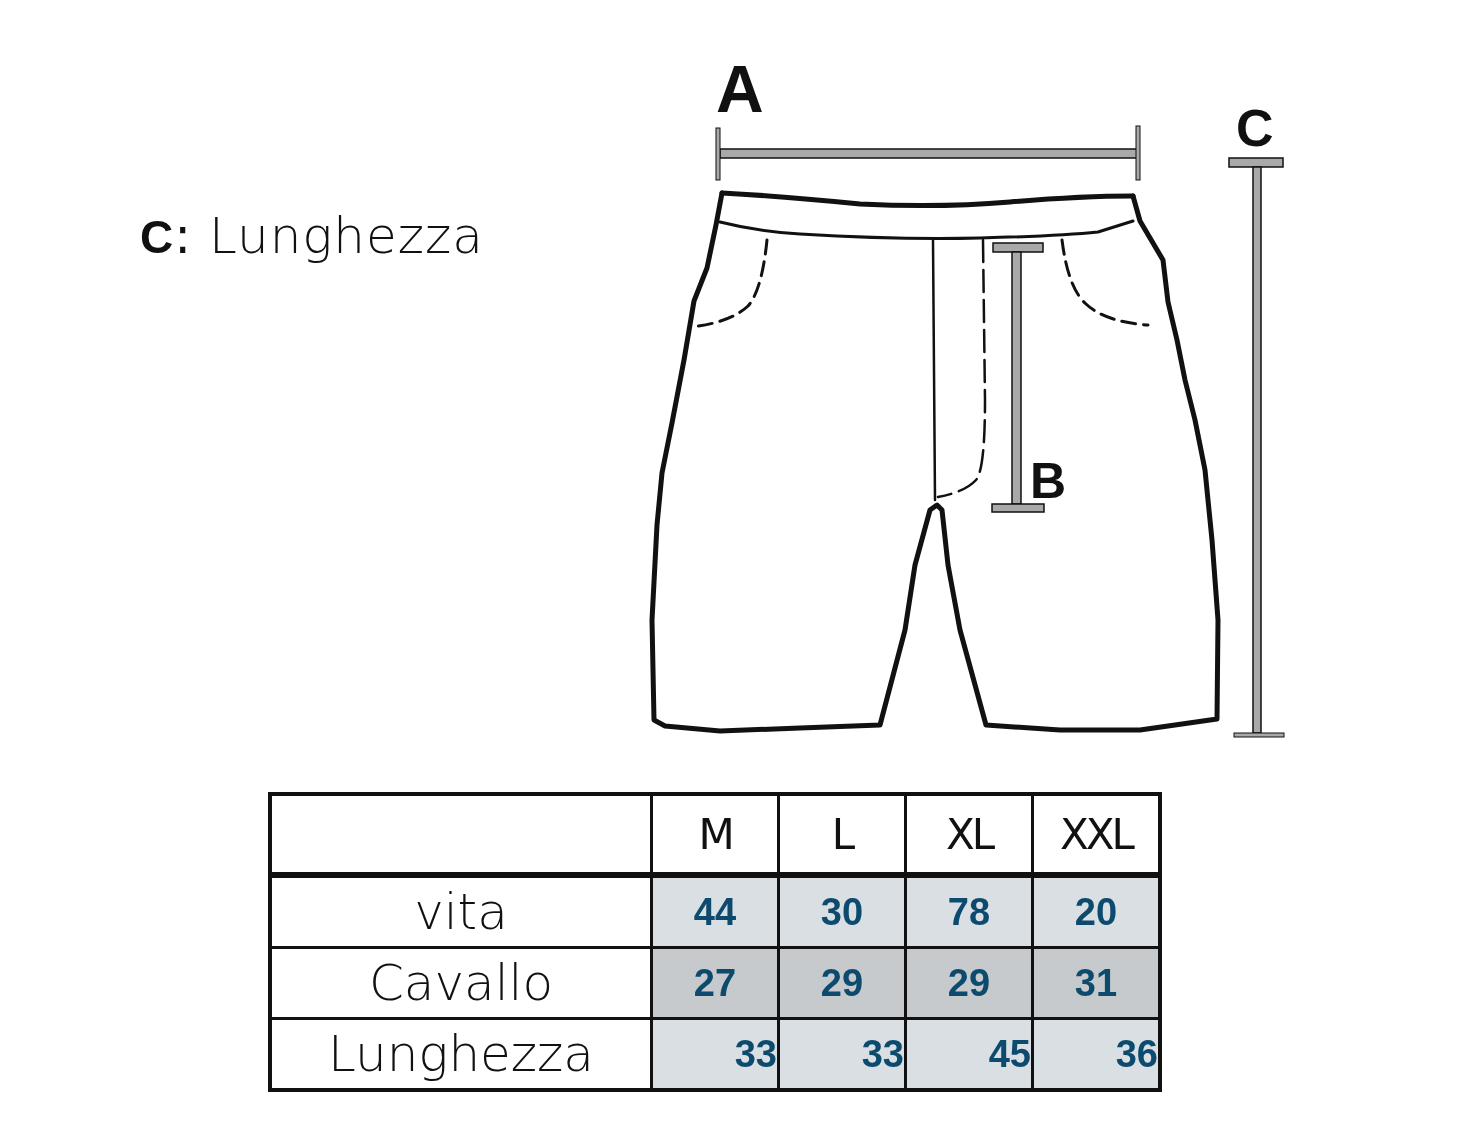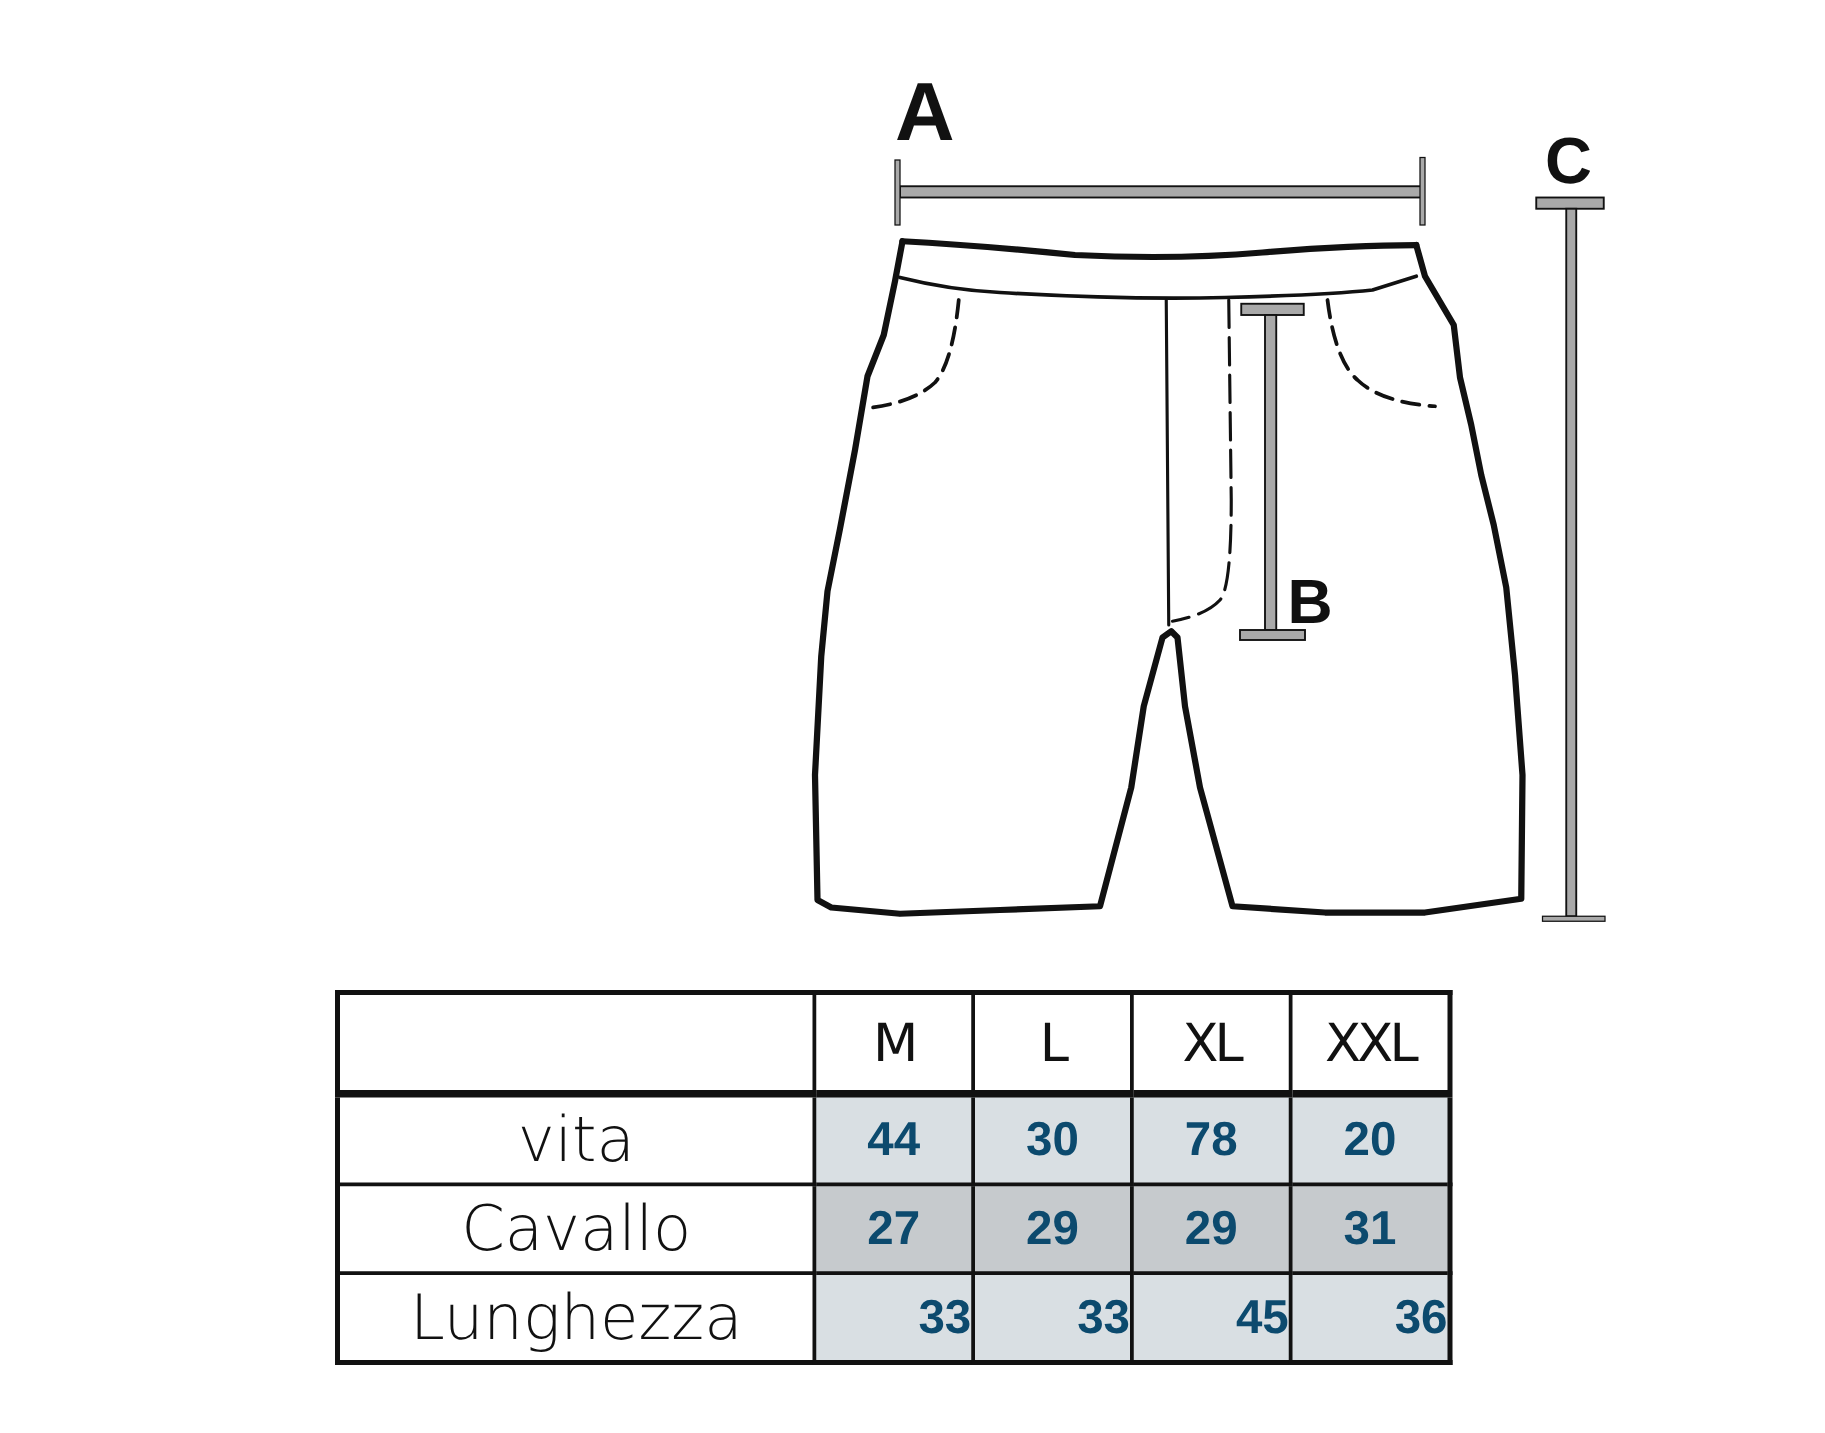--- a/index.html
+++ b/index.html
@@ -20,20 +20,24 @@
   table.sizes td.rowlabel { background:#fff; font-size:50px; font-weight:200; color:#111; height:68px; }
   table.sizes td.val { font-family:"Liberation Sans", sans-serif; font-weight:bold; font-size:38px; color:#0c4a6e; }
   tr.r0 td.val { background:#d9dfe3; }
   tr.r1 td.val { background:#c6cacd; }
   tr.r2 td.val { background:#d9dfe3;text-align:right; }
 </style>
 </head>
 <body>
 
 <div class="legend">
+  <div class="legend-row">
+    <span class="legend-key">C</span><span class="legend-sep">:</span>
+    <span class="legend-text">Lunghezza</span>
+  </div>
 </div>
 
 <svg class="diagram" width="1460" height="780" viewBox="0 0 1460 780">
 
   <g>
     <rect x="720" y="149" width="418" height="9" fill="#a9a9a9" stroke="#111" stroke-width="1.5"></rect>
     <rect x="716" y="128" width="4" height="52" fill="#a9a9a9" stroke="#111" stroke-width="1"></rect>
     <rect x="1136" y="126" width="4" height="54" fill="#a9a9a9" stroke="#111" stroke-width="1"></rect>
   </g>
   <text class="dim-letter" x="716" y="112" font-size="66">A</text>

